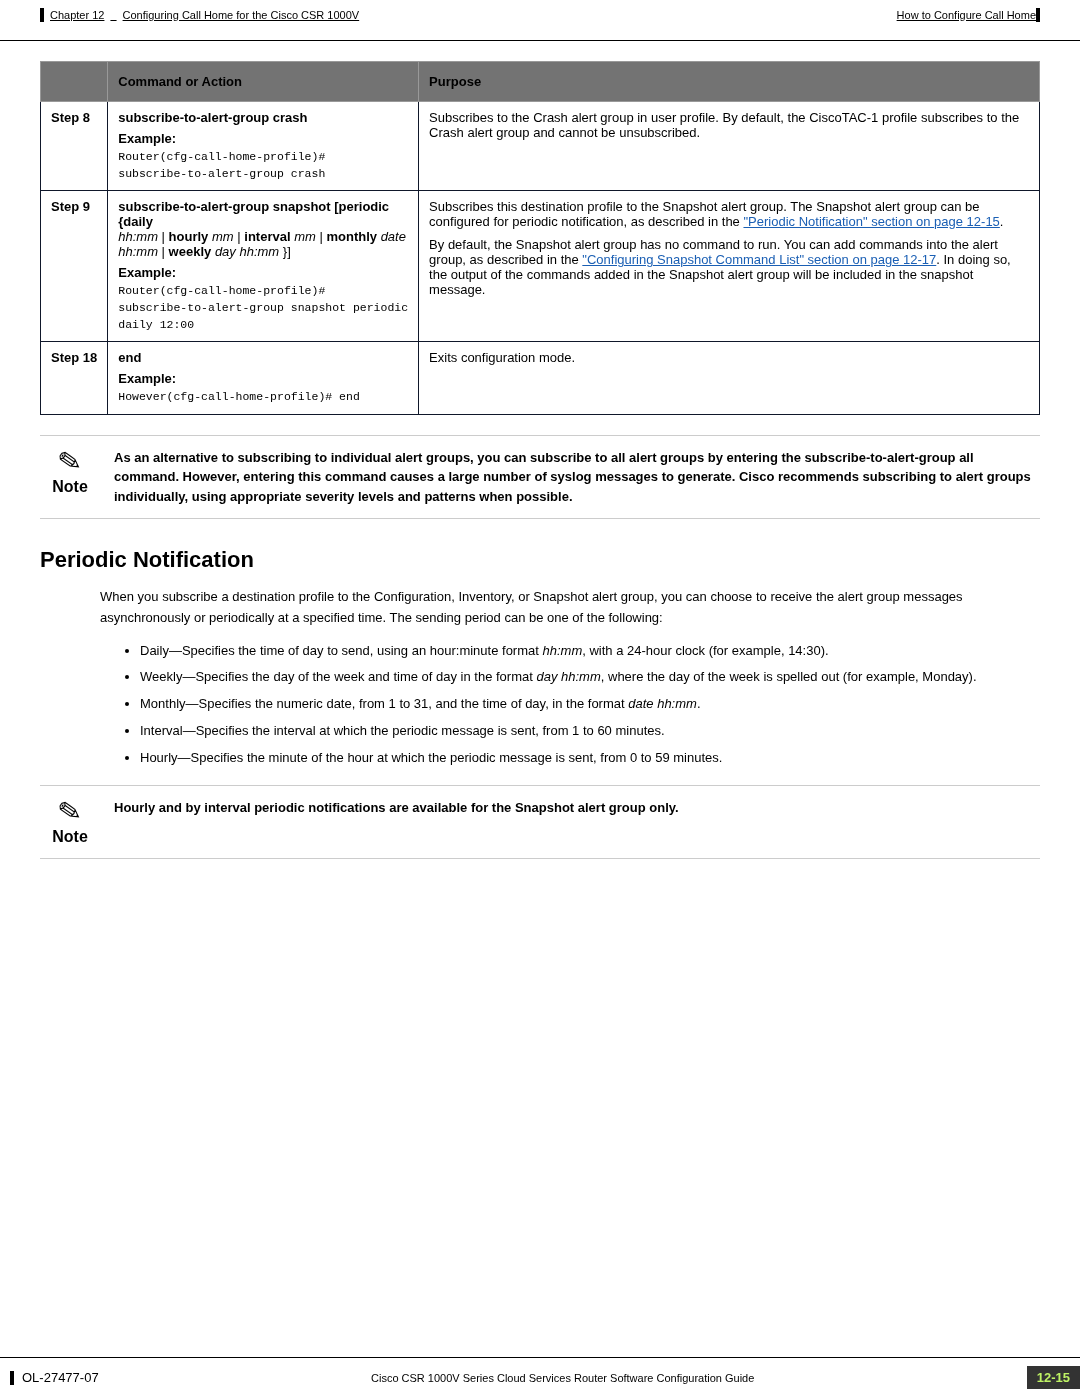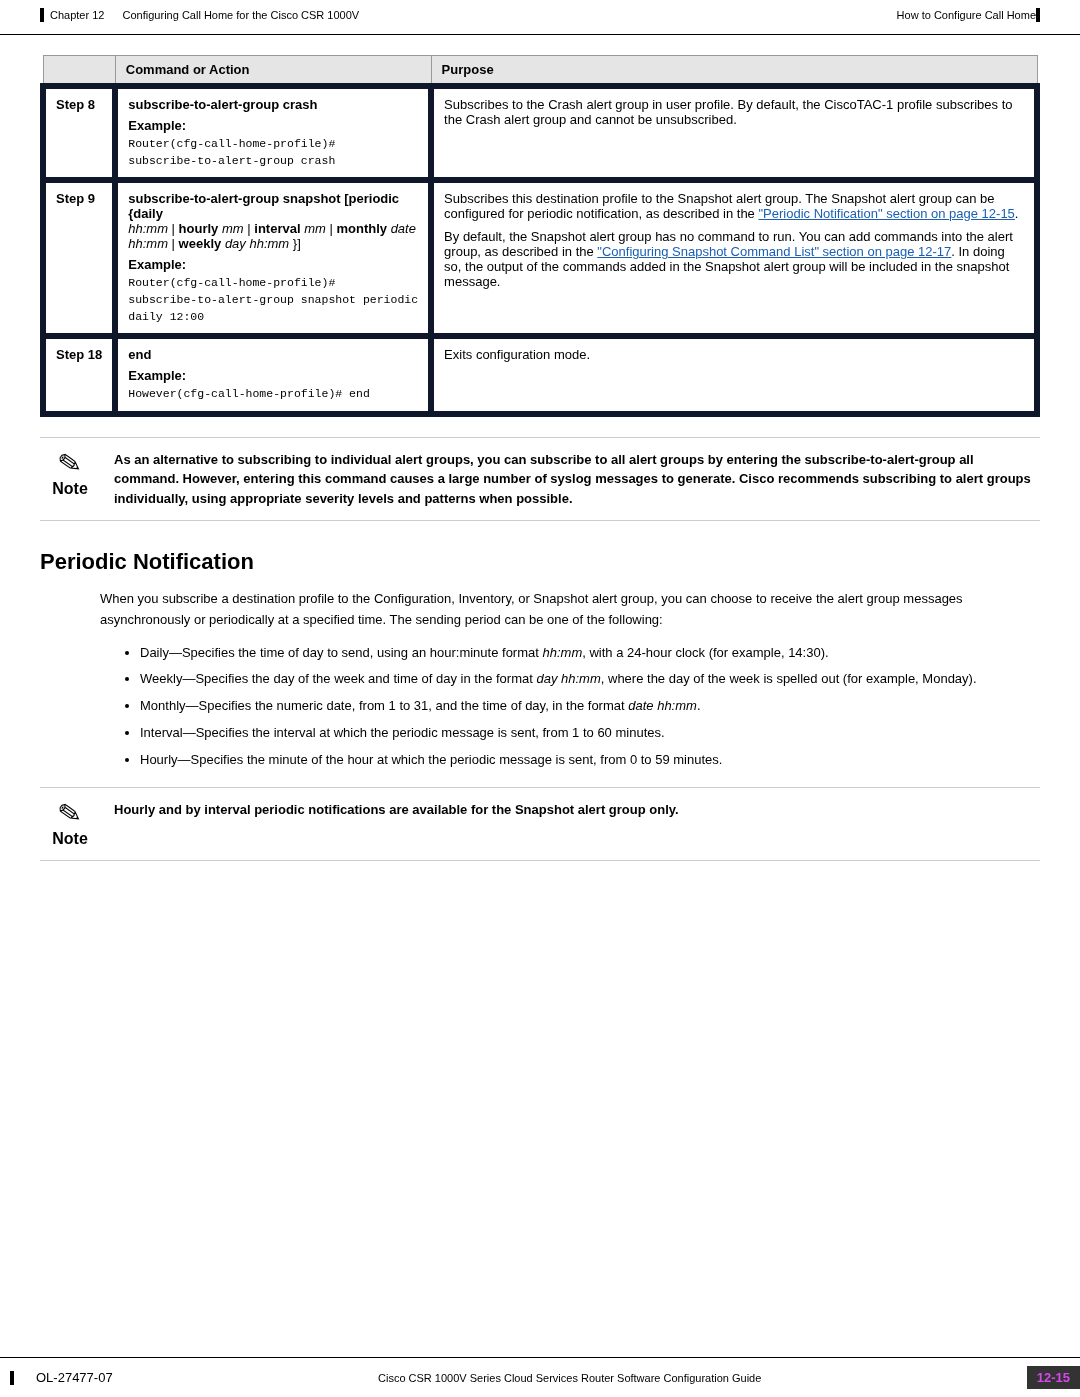--- a/index.html
+++ b/index.html
@@ -11,23 +11,24 @@
       width: 1080px;
       min-height: 1397px;
       position: relative;
     }
 
     
     .page-header {
       display: flex;
       justify-content: space-between;
       align-items: center;
-      padding: 8px 40px 12px 40px;
+      padding: 8px 40px 18px 40px;
       border-bottom: 1px solid #000;
       font-size: 11px;
+      text-decoration: underline;
     }
     .header-left {
       display: flex;
       align-items: center;
       gap: 6px;
     }
     .header-bar-left {
       width: 4px;
       height: 14px;
       background: #000;
@@ -49,29 +50,29 @@
       padding: 20px 40px;
     }
 
     
     .procedure-table {
       width: 100%;
       border-collapse: collapse;
       margin-bottom: 20px;
     }
     .procedure-table th {
-      background: #e5e5e5;
+      background: #737373;
       border: 1px solid #999;
-      padding: 6px 10px;
+      padding: 12px 10px;
       text-align: left;
       font-weight: bold;
       font-size: 13px;
     }
     .procedure-table td {
-      border: 6px solid #0f172a;
+      border: 1px solid #0f172a;
       padding: 8px 10px;
       vertical-align: top;
       font-size: 13px;
     }
     .step-num {
       font-weight: bold;
       white-space: nowrap;
       width: 55px;
     }
     .cmd-action {
@@ -173,41 +174,41 @@
       right: 0;
       display: flex;
       justify-content: space-between;
       align-items: center;
       padding: 8px 0;
       border-top: 1px solid #000;
     }
     .footer-left {
       display: flex;
       align-items: center;
-      gap: 22px;
+      gap: 8px;
       padding-left: 10px;
     }
     .footer-bar {
       width: 4px;
       height: 14px;
       background: #000;
       display: inline-block;
     }
     .footer-center {
       font-size: 11px;
       text-align: center;
       flex: 1;
     }
     .footer-right {
       display: flex;
       align-items: center;
     }
     .page-number-box {
       background: #333;
-      color: #d946ef;
+      color: #bef264;
       font-weight: bold;
       font-size: 13px;
       padding: 4px 10px;
     }
   </style>
 </head>
 <body>
 
 <div class="page-header">
   <div class="header-left">

